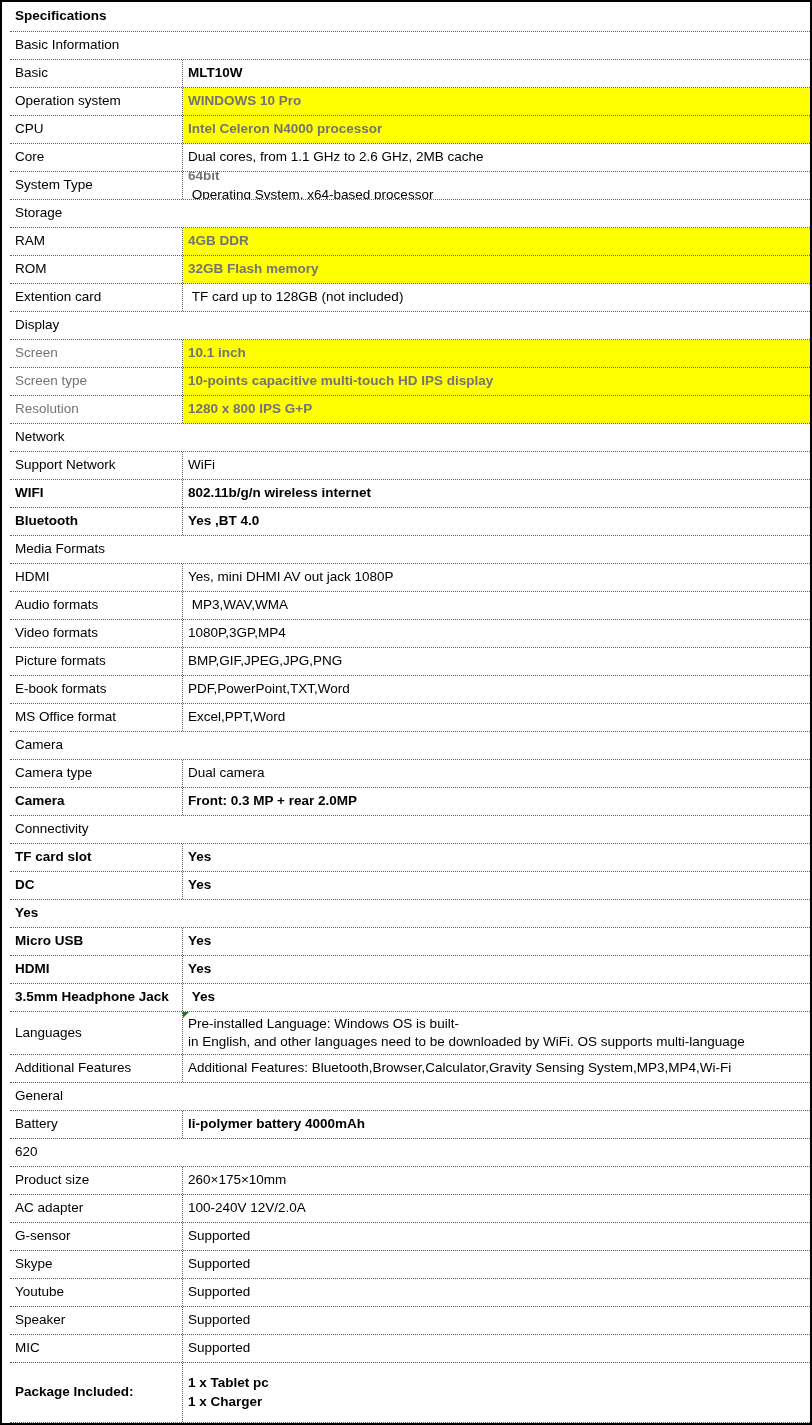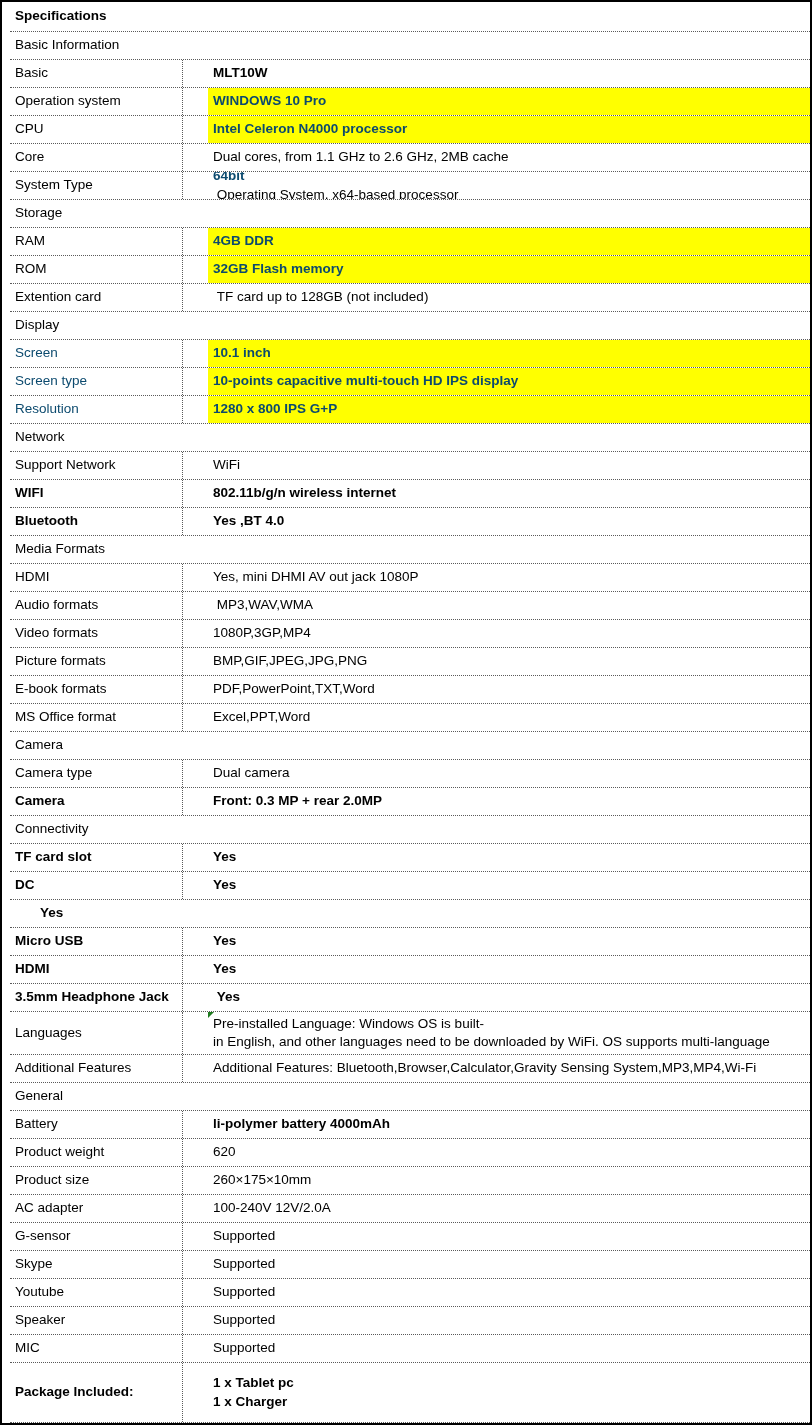--- a/index.html
+++ b/index.html
@@ -12,24 +12,24 @@
     padding-left:8px;
   }
   .row{display:flex;height:28px;box-sizing:border-box;border-bottom:1px dotted #5a5a5a;position:relative;}
   .row.title-row{height:30px;}
   .cell{
     position:relative;display:flex;flex-direction:column;justify-content:center;
     padding:0 4px 0 5px;box-sizing:border-box;white-space:pre;overflow:hidden;
     line-height:1.35;
   }
   .lab{flex:0 0 173px;width:173px;border-right:1px dotted #5a5a5a;}
-  .val{flex:1 1 auto;white-space:pre-wrap;margin-left:25px;}
+  .val{flex:1 1 auto;white-space:pre-wrap;}
   .full{flex:1 1 auto;}
   .b{font-weight:bold;}
-  .red{color:#0c4a6e;}
+  .red{color:#737373;}
   .hl{background:#ffff00;}
   .marker{
     position:absolute;top:0;left:0;width:0;height:0;
     border-top:6px solid #1e7a1e;border-right:6px solid transparent;
   }
 </style>
 </head>
 <body>
 
 <div class="wrap">
@@ -177,21 +177,20 @@
       <div class="cell val">Additional Features: Bluetooth,Browser,Calculator,Gravity Sensing System,MP3,MP4,Wi-Fi</div>
     </div>
     <div class="row section-row">
       <div class="cell full">General</div>
     </div>
     <div class="row">
       <div class="cell lab">Battery</div>
       <div class="cell val b">li-polymer battery 4000mAh</div>
     </div>
     <div class="row">
-      <div class="cell lab">Product weight</div>
       <div class="cell val">620</div>
     </div>
     <div class="row">
       <div class="cell lab">Product size</div>
       <div class="cell val">260×175×10mm</div>
     </div>
     <div class="row">
       <div class="cell lab">AC adapter</div>
       <div class="cell val">100-240V 12V/2.0A</div>
     </div>

